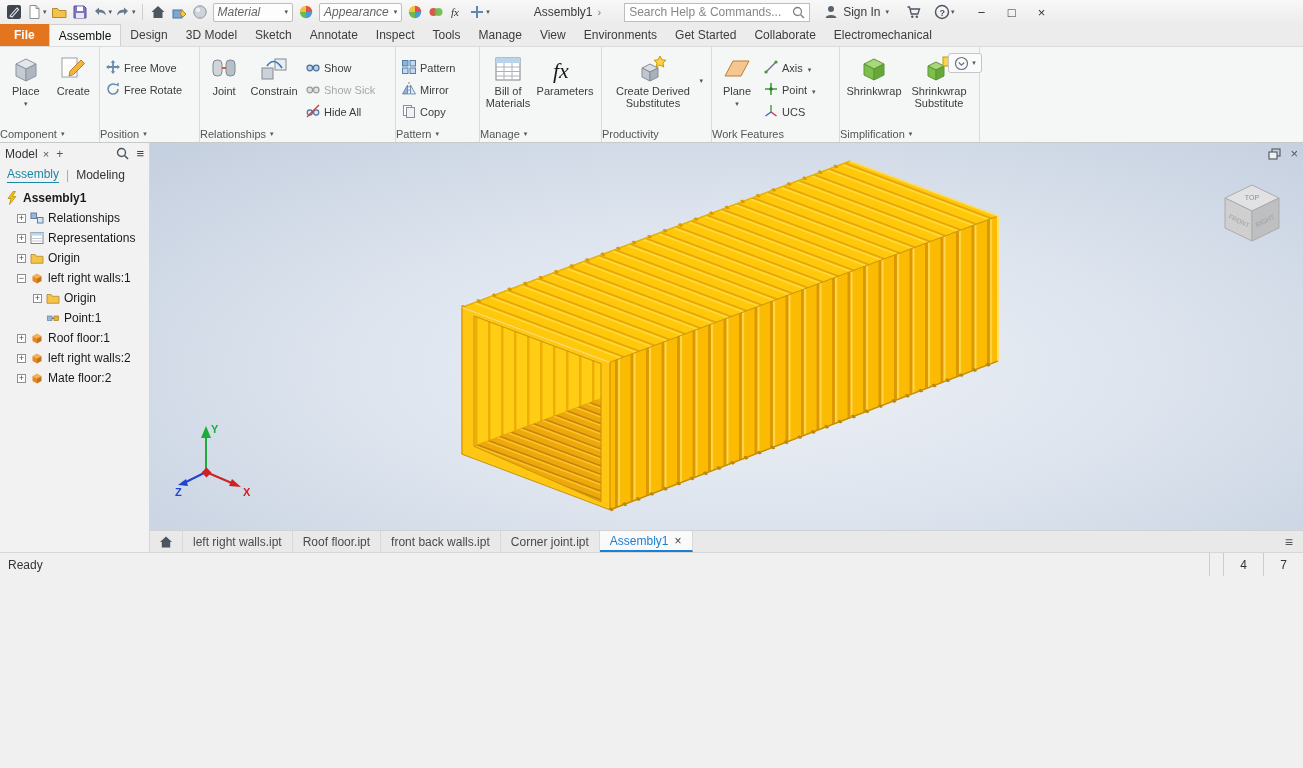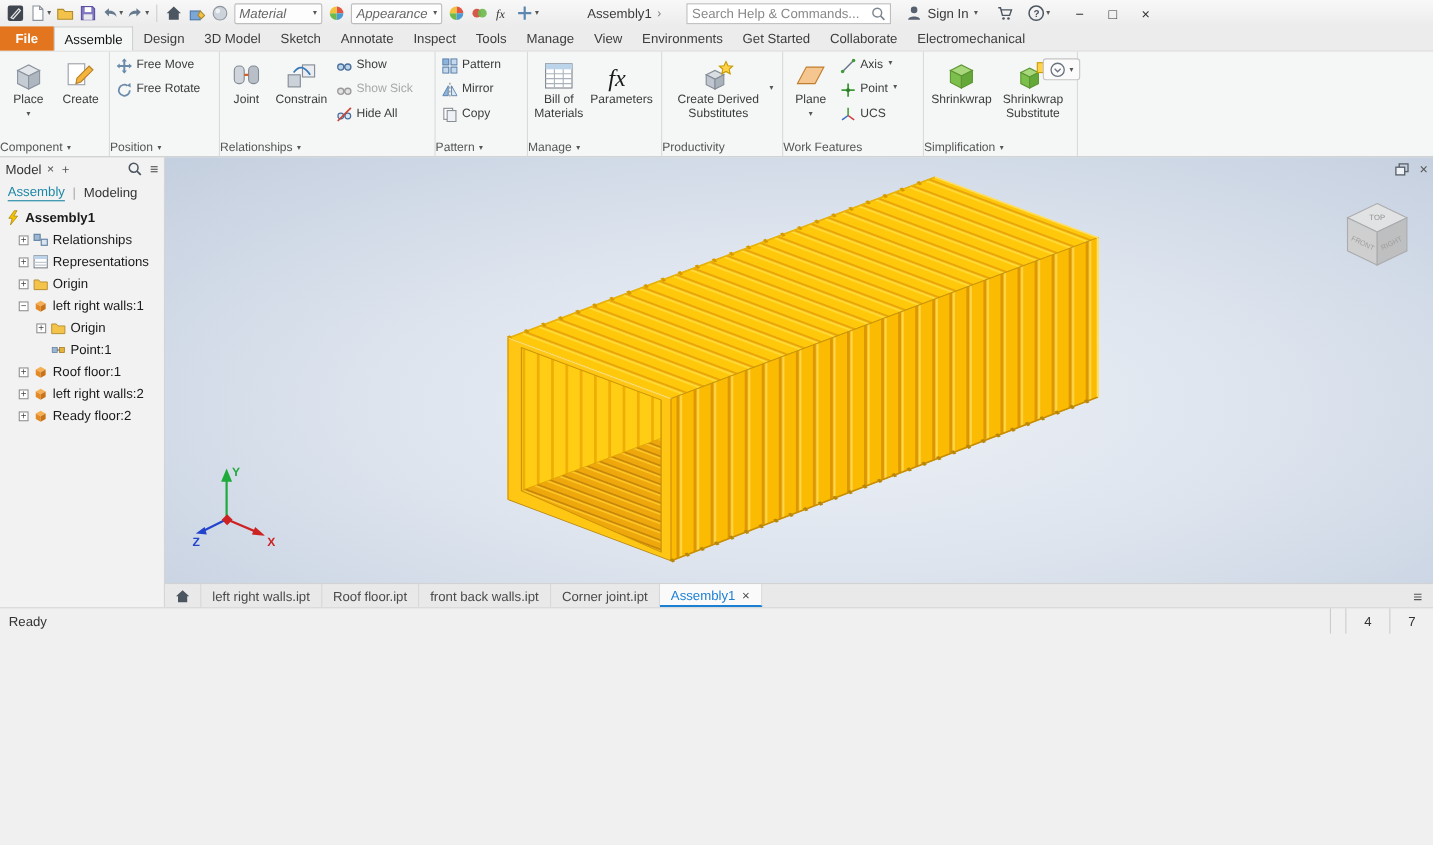--- a/index.html
+++ b/index.html
@@ -32,21 +32,21 @@
 
 .ribbon{height:96px;background:#f5f6f6;display:flex;align-items:stretch;border-bottom:1px solid #c9c9c9;flex:none;position:relative;font-size:11px}
 .rgroup{display:flex;flex-direction:column;border-right:1px solid #dadada}
 .rbody{flex:1;display:flex;align-items:flex-start;padding:3px 3px 0;gap:2px}
 .rfoot{height:17px;display:flex;align-items:center;color:#555;gap:3px}
 .rbig{display:flex;flex-direction:column;align-items:center;text-align:center;color:#3c3c3c;padding-top:2px;line-height:12px;position:relative}
 .rbig .ric{height:33px;display:flex;align-items:center}
 .rarrow{font-size:7px;color:#555;margin-top:1px}
 .rarrow-side{position:absolute;right:-2px;bottom:22px;font-size:7px;color:#555}
 .rsmallcol{display:flex;flex-direction:column;gap:1px;padding-top:3px}
-.rsmall{height:21px;display:flex;align-items:flex-start;gap:4px;color:#3c3c3c;padding:0 3px;white-space:nowrap}
+.rsmall{height:21px;display:flex;align-items:flex-end;gap:4px;color:#3c3c3c;padding:0 3px;white-space:nowrap}
 .rsmall.disabled{color:#a8a8a8}
 .ribbon-toggle{position:absolute;left:948px;top:6px;width:34px;height:20px;border:1px solid #c5c5c5;border-radius:3px;background:#fbfbfb;display:flex;align-items:center;justify-content:center;gap:2px}
 
 
 .mid{flex:1;display:flex;min-height:0}
 .browser{width:150px;background:#f2f2f2;border-right:1px solid #d5d5d5;display:flex;flex-direction:column;font-size:12px;flex:none}
 .bheader{height:21px;display:flex;align-items:center;padding:0 5px;gap:5px;color:#333}
 .bh-x{color:#555;font-size:11px}
 .bh-plus{color:#555;font-size:12px;margin-left:2px}
 .bh-right{margin-left:auto;display:flex;align-items:center;gap:7px}
@@ -634,21 +634,21 @@
         </div>
         <div class="trow lvl1">
           <span class="expander">+</span>
           <span class="ti">
               <svg width="14" height="14">
                 <polygon points="2.5,5 7,2.5 11.5,5 7,7.5" fill="#f6b054"></polygon>
                 <polygon points="2.5,5 7,7.5 7,12.5 2.5,10" fill="#e38a26"></polygon>
                 <polygon points="7,7.5 11.5,5 11.5,10 7,12.5" fill="#c97318"></polygon>
               </svg>
             </span>
-          <span class="tlabel">Ready floor:2</span>
+          <span class="tlabel">Mate floor:2</span>
         </div>
       </div>
     </div>
 
     <div class="right-col">
       <div class="viewport">
 
         <svg class="model-svg" viewBox="0 0 1153 577" preserveAspectRatio="none">
           <defs>
             <pattern id="pTop" width="20" height="15" patternUnits="userSpaceOnUse" patternTransform="rotate(29.3)">

